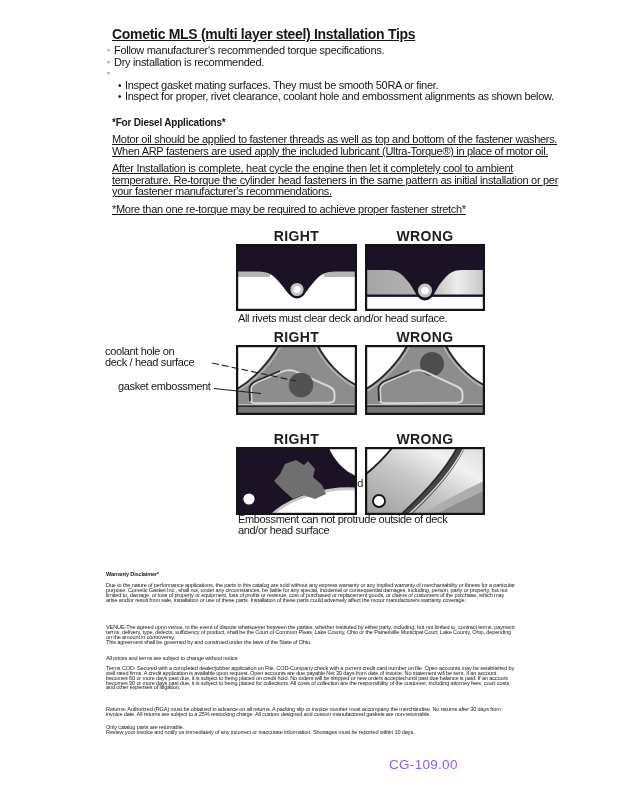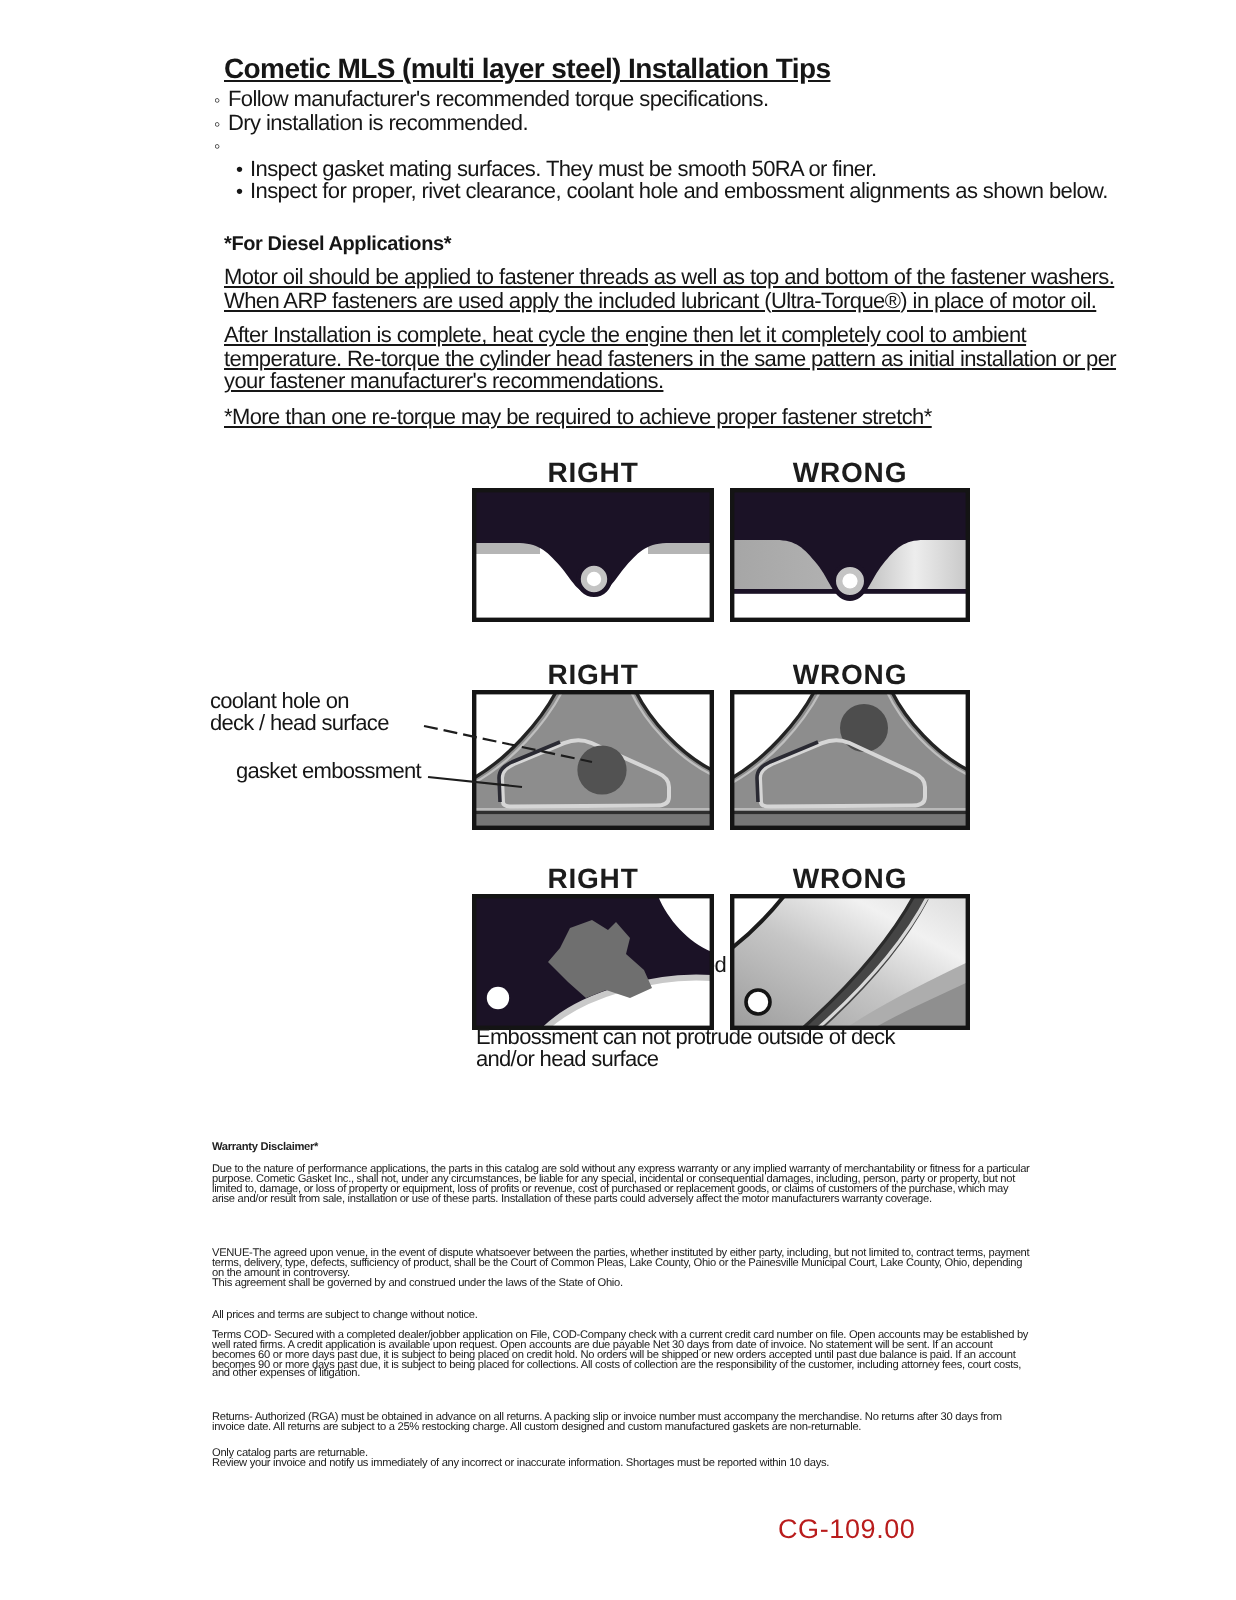--- a/index.html
+++ b/index.html
@@ -25,21 +25,21 @@
   .dg-caption{left:238px;font-size:11px;letter-spacing:-0.35px;line-height:11px;}
   .c1{top:313px;} .c2{top:438px;margin-top:40px;} .c3{top:514px;}
   .callout{font-size:11px;letter-spacing:-0.35px;line-height:10.8px;}
   .co1{left:105px;top:346px;width:106px;text-align:left;}
   .co2{left:118px;top:381px;white-space:nowrap;}
   .callout-lines{left:100px;top:330px;z-index:5;pointer-events:none;}
   .warr{left:106px;width:410px;font-size:5.6px;letter-spacing:-0.15px;line-height:4.85px;color:#222;}
   .warr-h{top:572px;font-weight:bold;}
   .wp1{top:583px;} .wp2{top:625px;} .wp3{top:656px;} .wp4{top:666px;}
   .wp5{top:707px;} .wp6{top:725px;}
-  .footer-code{left:389px;top:757px;font-size:13.5px;letter-spacing:0.3px;color:#b91c1c;}
+  .footer-code{left:389px;top:757px;font-size:13.5px;letter-spacing:0.3px;color:#8b5cf6;}
 </style>
 </head>
 <body>
 
 <div class="page">
 
   <div class="abs title">Cometic MLS (multi layer steel) Installation Tips</div>
 
   <div class="abs intro">
     <div class="b-row">
@@ -95,20 +95,21 @@
         <rect width="120" height="67" fill="#fff"></rect>
         <rect x="2" y="26" width="116" height="25" fill="url(#g1w)"></rect>
         <rect x="2" y="50.5" width="116" height="2.4" fill="#1b1226"></rect>
         <path d="M0,0 H120 V26 H97 C87,26 83,30 76.5,38 C70,46 68,56.5 60,56.5 C52,56.5 50,46 43.5,38 C37,30 33,26 23,26 H0 Z" fill="#1b1226"></path>
         <circle cx="60" cy="46.5" r="8.2" fill="#c4c4c4" stroke="#1b1226" stroke-width="2.4"></circle>
         <circle cx="60" cy="46.5" r="3.8" fill="#fff"></circle>
         <rect x="1.1" y="1.1" width="117.8" height="64.8" fill="none" stroke="#141414" stroke-width="2.2"></rect>
       </svg>
     </div>
   </div>
+  <div class="abs dg-caption c1">All rivets must clear deck and/or head surface.</div>
 
   <div class="abs dg-row r2">
     <div class="dg-col">
       <div class="dg-label">RIGHT</div>
       <svg class="dg-box" width="121" height="70" viewBox="0 0 121 70">
         <rect width="121" height="70" fill="#8d8d8d"></rect>
         <rect x="1" y="59" width="119" height="1.4" fill="#b9b9b9"></rect>
         <rect x="1" y="60.4" width="119" height="1.8" fill="#2e2e2e"></rect>
         <rect x="1" y="62.2" width="119" height="6.8" fill="#767676"></rect>
         <path d="M15.5,56 L15,44 C15,40.5 17.5,38.8 21,37 L46,26.6 C51,24.6 55,24.6 59.5,26.4 L93,41.5 C97,43.3 98.5,45.5 98.5,48.5 L98.5,53.5 C98.5,56.5 96,57.8 92,57.8 L20,58.3 C17,58.3 15.5,57.4 15.5,56 Z" fill="none" stroke="#d6d6d6" stroke-width="2"></path>

